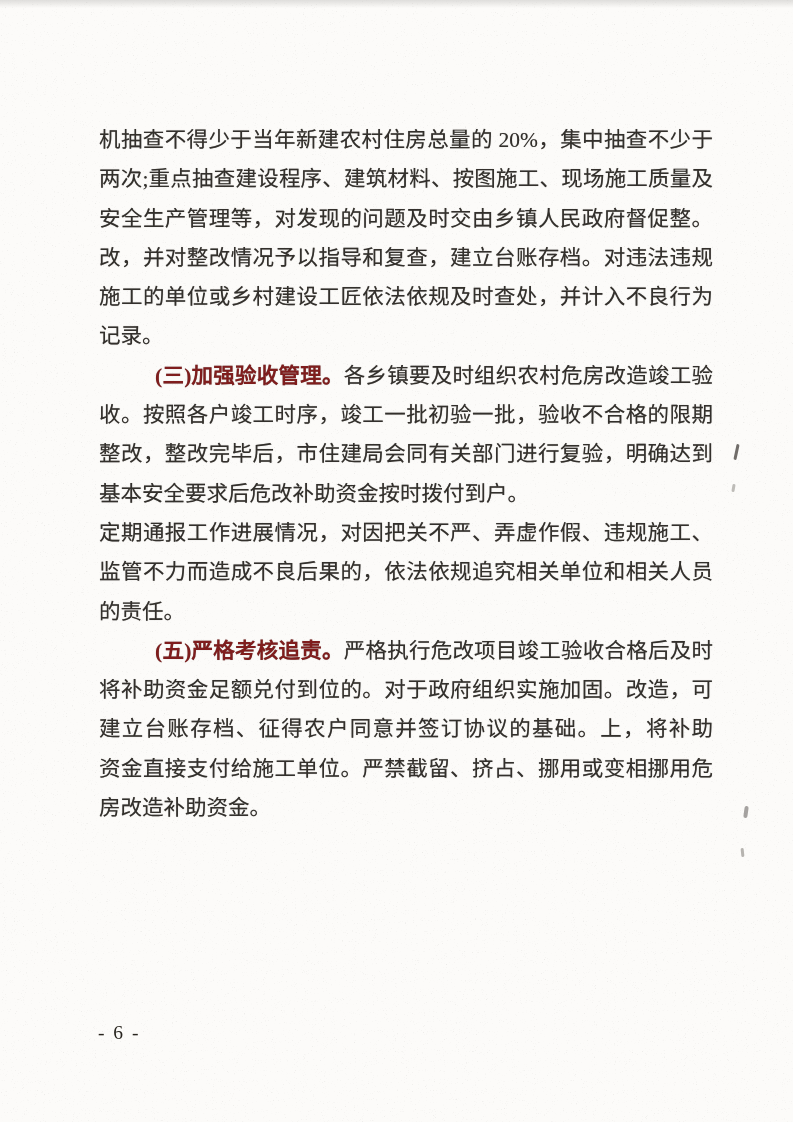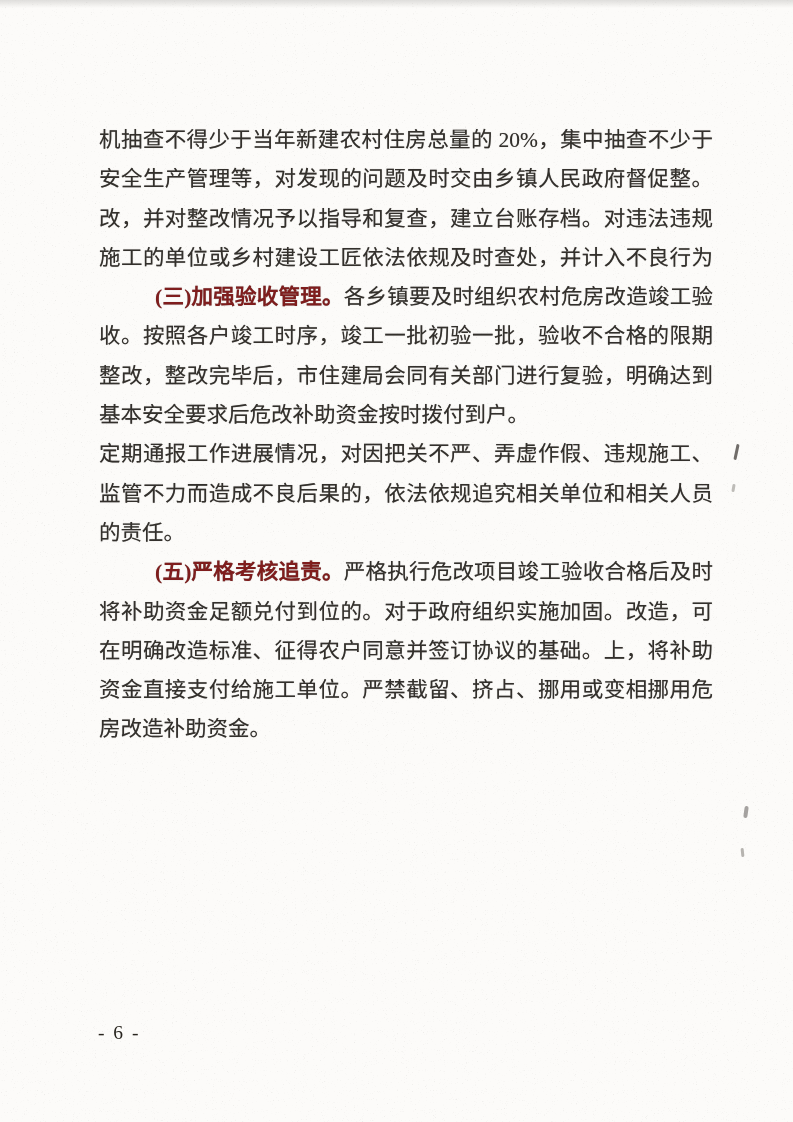--- a/index.html
+++ b/index.html
@@ -67,33 +67,35 @@
   <svg class="noise" xmlns="http://www.w3.org/2000/svg">
     <filter id="grain">
       <feTurbulence type="fractalNoise" baseFrequency="0.9" numOctaves="2" seed="7" stitchTiles="stitch"></feTurbulence>
       <feColorMatrix type="matrix" values="0 0 0 0 0.52  0 0 0 0 0.51  0 0 0 0 0.49  1 1 1 0 -1.75"></feColorMatrix>
     </filter>
     <rect width="100%" height="100%" filter="url(#grain)"></rect>
   </svg>
 
   <div class="text-block">
       <div class="line"><span class="seg">机抽查不得少于当年新建农村住房总量的 20%，集中抽查不少于</span></div>
+      <div class="line"><span class="seg">两次;重点抽查建设程序、建筑材料、按图施工、现场施工质量及</span></div>
       <div class="line"><span class="seg">安全生产管理等，对发现的问题及时交由乡镇人民政府督促整。</span></div>
       <div class="line"><span class="seg">改，并对整改情况予以指导和复查，建立台账存档。对违法违规</span></div>
       <div class="line"><span class="seg">施工的单位或乡村建设工匠依法依规及时查处，并计入不良行为</span></div>
+      <div class="line flush"><span class="seg">记录。</span></div>
       <div class="line indent"><span class="seg bold">(三)加强验收管理。</span><span class="seg">各乡镇要及时组织农村危房改造竣工验</span></div>
       <div class="line"><span class="seg">收。按照各户竣工时序，竣工一批初验一批，验收不合格的限期</span></div>
       <div class="line"><span class="seg">整改，整改完毕后，市住建局会同有关部门进行复验，明确达到</span></div>
       <div class="line flush"><span class="seg">基本安全要求后危改补助资金按时拨付到户。</span></div>
       <div class="line"><span class="seg">定期通报工作进展情况，对因把关不严、弄虚作假、违规施工、</span></div>
       <div class="line"><span class="seg">监管不力而造成不良后果的，依法依规追究相关单位和相关人员</span></div>
       <div class="line flush"><span class="seg">的责任。</span></div>
       <div class="line indent"><span class="seg bold">(五)严格考核追责。</span><span class="seg">严格执行危改项目竣工验收合格后及时</span></div>
       <div class="line"><span class="seg">将补助资金足额兑付到位的。对于政府组织实施加固。改造，可</span></div>
-      <div class="line"><span class="seg">在明确改造标准、征得农户同意并签订协议的基础。上，将补助</span></div>
+      <div class="line"><span class="seg">建立台账存档、征得农户同意并签订协议的基础。上，将补助</span></div>
       <div class="line"><span class="seg">资金直接支付给施工单位。严禁截留、挤占、挪用或变相挪用危</span></div>
       <div class="line flush"><span class="seg">房改造补助资金。</span></div>
     </div>
 
   <div class="artifact a1"></div>
   <div class="artifact a2"></div>
   <div class="artifact a3"></div>
   <div class="artifact a4"></div>
 
   <div class="page-number">- 6 -</div>

